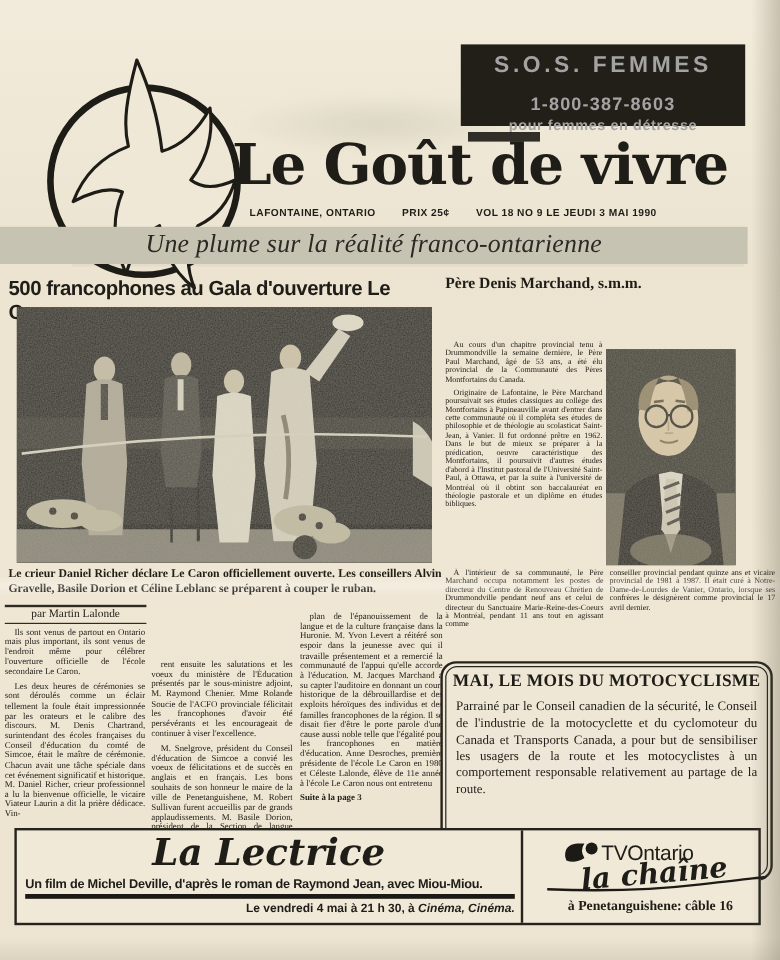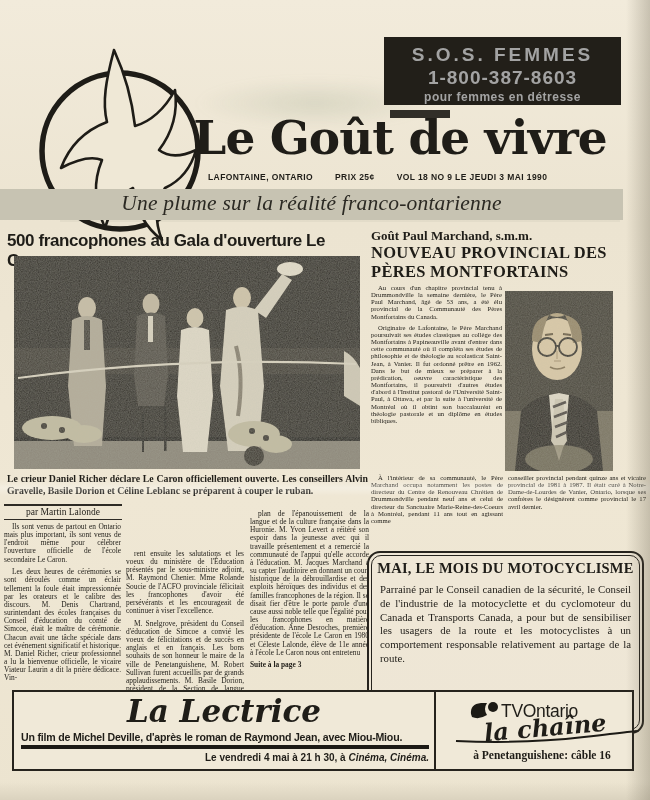--- a/index.html
+++ b/index.html
@@ -14,21 +14,21 @@
     background:linear-gradient(180deg,rgba(255,255,255,0),rgba(255,255,255,.30),rgba(255,255,255,0));}
   .edge-shade{position:absolute;right:0;top:0;width:24px;height:100%;
     background:linear-gradient(to right,rgba(0,0,0,0),rgba(90,84,66,.28));}
   .bottom-shade{position:absolute;left:0;bottom:0;width:100%;height:18px;
     background:linear-gradient(to bottom,rgba(0,0,0,0),rgba(120,112,92,.15));}
 
   
   .sos{position:absolute;left:384px;top:37px;width:237px;height:68px;background:#221f19;
     color:#a3a3a3;text-align:center;font-family:"Liberation Sans",sans-serif;}
   .sos .l1{font-weight:bold;font-size:19px;letter-spacing:3px;margin-top:7px;}
-  .sos .l2{font-weight:bold;font-size:19px;letter-spacing:1px;margin-top:1px;}
+  .sos .l2{font-weight:bold;font-size:15px;letter-spacing:1px;margin-top:13px;}
   .sos .l3{font-weight:bold;font-size:12px;margin-top:1px;letter-spacing:.5px;}
 
   
   .logo{position:absolute;left:28px;top:48px;width:182px;height:200px;}
   .title{position:absolute;left:192px;top:110px;width:416px;text-align:center;
     font-weight:bold;font-size:47px;letter-spacing:-1px;font-family:"DejaVu Serif","Liberation Serif",serif;}
   .bleed-bar{position:absolute;left:390px;top:110px;width:60px;height:8px;background:#1c1a15;opacity:.9;}
   .dateline{position:absolute;left:208px;top:172px;width:404px;display:flex;gap:22px;
     font-family:"Liberation Sans",sans-serif;font-weight:bold;font-size:8.5px;letter-spacing:.4px;}
   .band{position:absolute;left:0;top:189px;width:623px;height:31px;background:#c7c3b2;}
@@ -186,22 +186,21 @@
   </div>
   <div class="bodycol col2">
     <p>rent ensuite les salutations et les voeux du ministère de l'Éducation présentés par le sous-ministre adjoint, M. Raymond Chenier.  Mme Rolande Soucie de l'ACFO provinciale félicitait les francophones d'avoir été persévérants et les encourageait de continuer à viser l'excellence.</p>
     <p>M. Snelgrove, président du Conseil d'éducation de Simcoe a convié les voeux de félicitations et de succès en anglais et en français.  Les bons souhaits de son honneur le maire de la ville de Penetanguishene, M. Robert Sullivan furent accueillis par de grands applaudissements.  M. Basile Dorion, président de la Section de langue française, n'avait que des éloges à dire à la communauté qui s'est dévouée au</p>
   </div>
   <div class="bodycol col3">
     <p>plan de l'épanouissement de la langue et de la culture française dans la Huronie.  M. Yvon Levert a réitéré son espoir dans la jeunesse avec qui il travaille présentement et a remercié la communauté de l'appui qu'elle accorde à l'éducation.  M. Jacques Marchand a su capter l'auditoire en donnant un court historique de la débrouillardise et des exploits héroïques des individus et des familles francophones de la région. Il se disait fier d'être le porte parole d'une cause aussi noble telle que l'égalité pour les francophones en matière d'éducation.  Anne Desroches, première présidente de l'école Le Caron en 1980 et Céleste Lalonde, élève de 11e année à l'école Le Caron nous ont entretenu</p>
     <p class="suite">Suite à la page 3</p>
   </div>
 
-  <div class="kicker">Goût Paul Marchand, s.m.m.</div>
-  <div class="headline-right">NOUVEAU PROVINCIAL DES PÈRES MONTFORTAINS</div>
+  <div class="kicker">Père Denis Marchand, s.m.m.</div>
 
   <div class="rcol rcol1">
     <p>Au cours d'un chapitre provincial tenu à Drummondville la semaine dernière, le Père Paul Marchand, âgé de 53 ans, a été élu provincial de la Communauté des Pères Montfortains du Canada.</p>
     <p>Originaire de Lafontaine, le Père Marchand poursuivait ses études classiques au collège des Montfortains à Papineauville avant d'entrer dans cette communauté où il compléta ses études de philosophie et de théologie au scolasticat Saint-Jean, à Vanier.  Il fut ordonné prêtre en 1962.  Dans le but de mieux se préparer à la prédication, oeuvre caractéristique des Montfortains, il poursuivit d'autres études d'abord à l'Institut pastoral de l'Université Saint-Paul, à Ottawa, et par la suite à l'université de Montréal où il obtint son baccalauréat en théologie pastorale et un diplôme en études bibliques.</p>
   </div>
 
   <svg class="portrait" viewBox="0 0 108 180" preserveAspectRatio="none">
     <defs>
       <filter id="grain2">
           <feTurbulence type="fractalNoise" baseFrequency="0.9" numOctaves="2" result="n"></feTurbulence>

